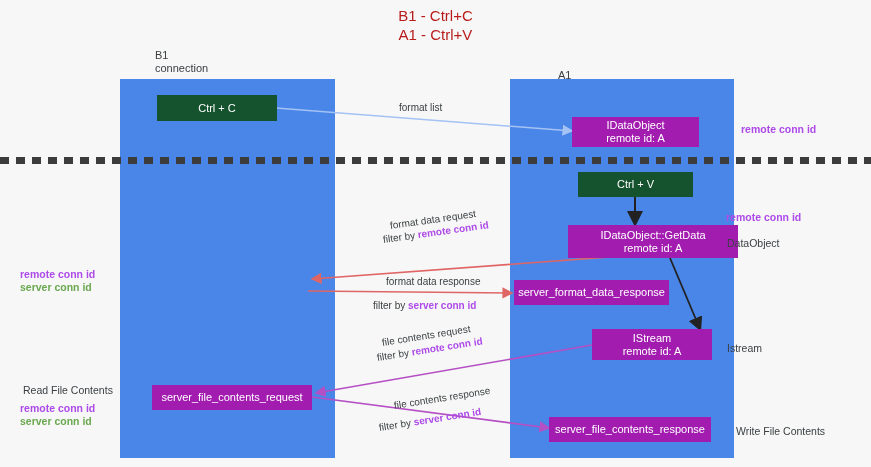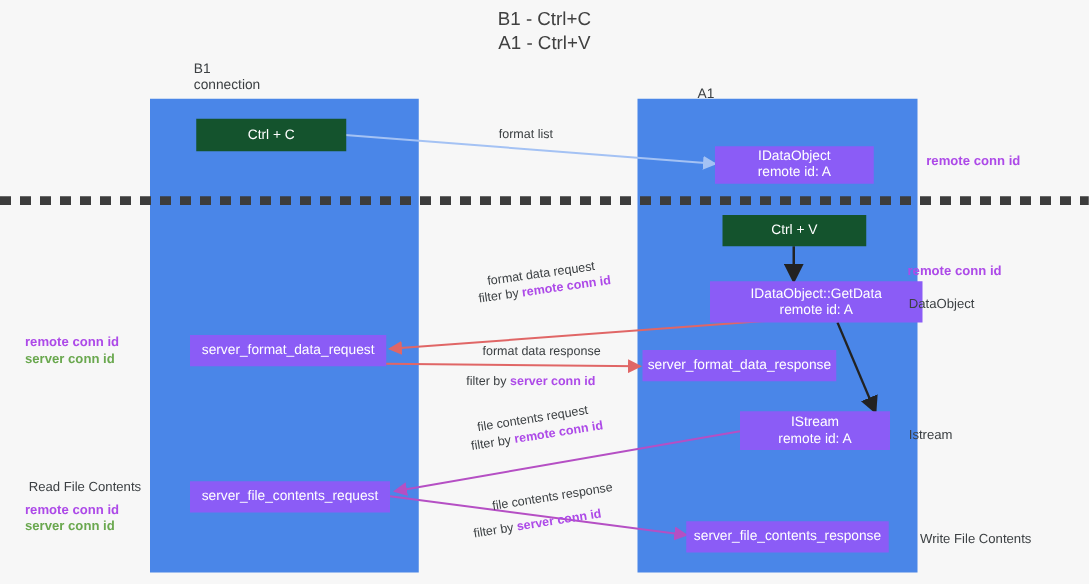--- a/index.html
+++ b/index.html
@@ -9,42 +9,42 @@
     font-family:"Liberation Sans", sans-serif;
     color:#3c4043;
     overflow:hidden;
   }
   #stage{position:relative;width:871px;height:467px;}
   .abs{position:absolute;}
 
   
   .title{
     left:0;top:6px;width:871px;text-align:center;
-    font-size:15px;line-height:19px;color:#404040;
+    font-size:15px;line-height:19px;color:#b91c1c;
   }
 
   
   .colhead{
     font-size:11px;line-height:13px;text-align:left;color:#3c4043;
   }
 
   
   .lane{background:#4a86e8;}
 
   
   .box{
     box-sizing:border-box;
     display:flex;align-items:center;justify-content:center;
     text-align:center;
     color:#ffffff;
     font-size:11px;line-height:13px;
     padding:2px 4px;
   }
   .box-green{background:#14532d;}
-  .box-orange{background:#8b5cf6;}
+  .box-orange{background:#a21caf;}
 
   
   .sidelabel{font-size:10.5px;line-height:13px;color:#3c4043;}
   .purple{color:#ad4ae8;font-weight:bold;}
   .green{color:#6aa84f;font-weight:bold;}
 
   
   .edgelabel{
     font-size:10px;line-height:13px;color:#3c4043;
     white-space:nowrap;
@@ -127,23 +127,20 @@
 
   <div class="abs box box-green" style="left:578px;top:172px;width:115px;height:25px;">
     <span>Ctrl + V</span>
   </div>
 
   <div class="abs box box-orange" style="left:568px;top:225px;width:170px;height:33px;flex-direction:column;">
     <span>IDataObject::GetData</span>
     <span>remote id: A</span>
   </div>
 
-  <div class="abs box box-orange" style="left:152px;top:268px;width:157px;height:25px;">
-    <span>server_format_data_request</span>
-  </div>
 
   <div class="abs box box-orange" style="left:514px;top:280px;width:155px;height:25px;">
     <span>server_format_data_response</span>
   </div>
 
   <div class="abs box box-orange" style="left:592px;top:329px;width:120px;height:31px;flex-direction:column;">
     <span>IStream</span>
     <span>remote id: A</span>
   </div>
 

